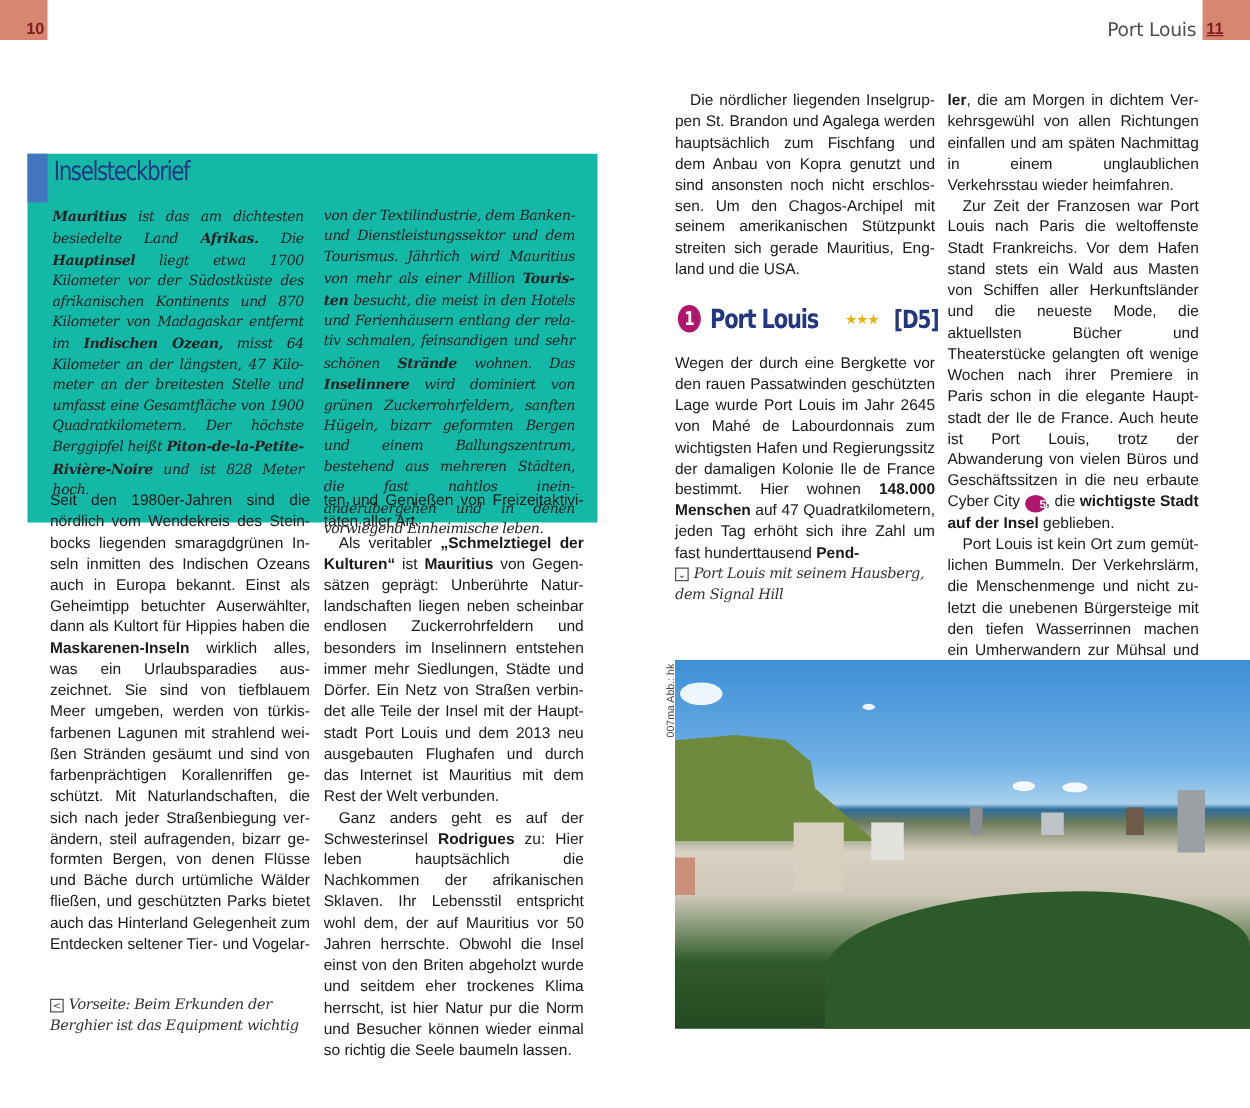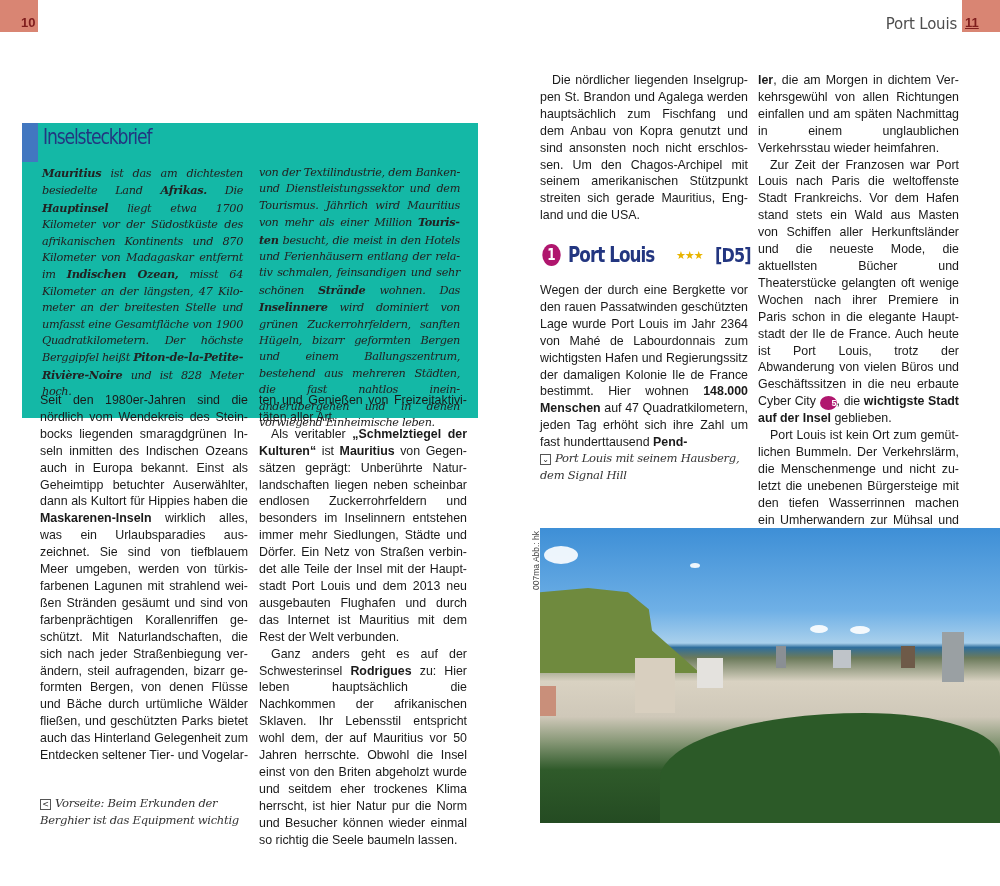--- a/index.html
+++ b/index.html
@@ -91,21 +91,21 @@
   </div>
 
 <div class="poi-heading">
   <span class="poi-num">1</span>
   <span class="poi-name">Port Louis</span>
   <span class="poi-stars">★★★</span>
   <span class="poi-grid">[D5]</span>
 </div>
 
 <div class="col-text" id="col-right-1b">
-    <p><span>Wegen der durch eine Bergkette vor den rauen Passatwinden geschütz­ten Lage wurde Port Louis im Jahr 2364 von Mahé de Labourdonnais zum wichtigsten Hafen und Regie­rungssitz der damaligen Kolonie Ile de France bestimmt. Hier wohnen </span><b>148.000 Menschen</b><span> auf 47 Quadrat­kilometern, jeden Tag erhöht sich ihre Zahl um fast hunderttausend </span><b>Pend-</b></p>
+    <p><span>Wegen der durch eine Bergkette vor den rauen Passatwinden geschütz­ten Lage wurde Port Louis im Jahr 2645 von Mahé de Labourdonnais zum wichtigsten Hafen und Regie­rungssitz der damaligen Kolonie Ile de France bestimmt. Hier wohnen </span><b>148.000 Menschen</b><span> auf 47 Quadrat­kilometern, jeden Tag erhöht sich ihre Zahl um fast hunderttausend </span><b>Pend-</b></p>
   </div>
 
 <div class="caption" id="caption-right">
   <span class="cap-icon">⌄</span><span>Port Louis mit seinem Hausberg, dem Signal Hill</span>
 </div>
 
 <div class="col-text" id="col-right-2">
     <p><b>ler</b><span>, die am Morgen in dichtem Ver­kehrsgewühl von allen Richtungen einfallen und am späten Nachmittag in einem unglaublichen Verkehrsstau wieder heimfahren.</span></p>
     <p class="indent"><span>Zur Zeit der Franzosen war Port Louis nach Paris die weltoffenste Stadt Frankreichs. Vor dem Hafen stand stets ein Wald aus Masten von Schiffen aller Herkunftsländer und die neueste Mode, die aktuellsten Bü­cher und Theaterstücke gelangten oft wenige Wochen nach ihrer Premiere in Paris schon in die elegante Haupt­stadt der Ile de France. Auch heute ist Port Louis, trotz der Abwanderung von vielen Büros und Geschäftssit­zen in die neu erbaute Cyber City </span><span class="poi-ref">52</span><span>, die </span><b>wichtigste Stadt auf der Insel</b><span> geblieben.</span></p>
     <p class="indent"><span>Port Louis ist kein Ort zum gemüt­lichen Bummeln. Der Verkehrslärm, die Menschenmenge und nicht zu­letzt die unebenen Bürgersteige mit den tiefen Wasserrinnen machen ein Umherwandern zur Mühsal und gutes Schuhwerk ist angesagt. We-</span></p>

